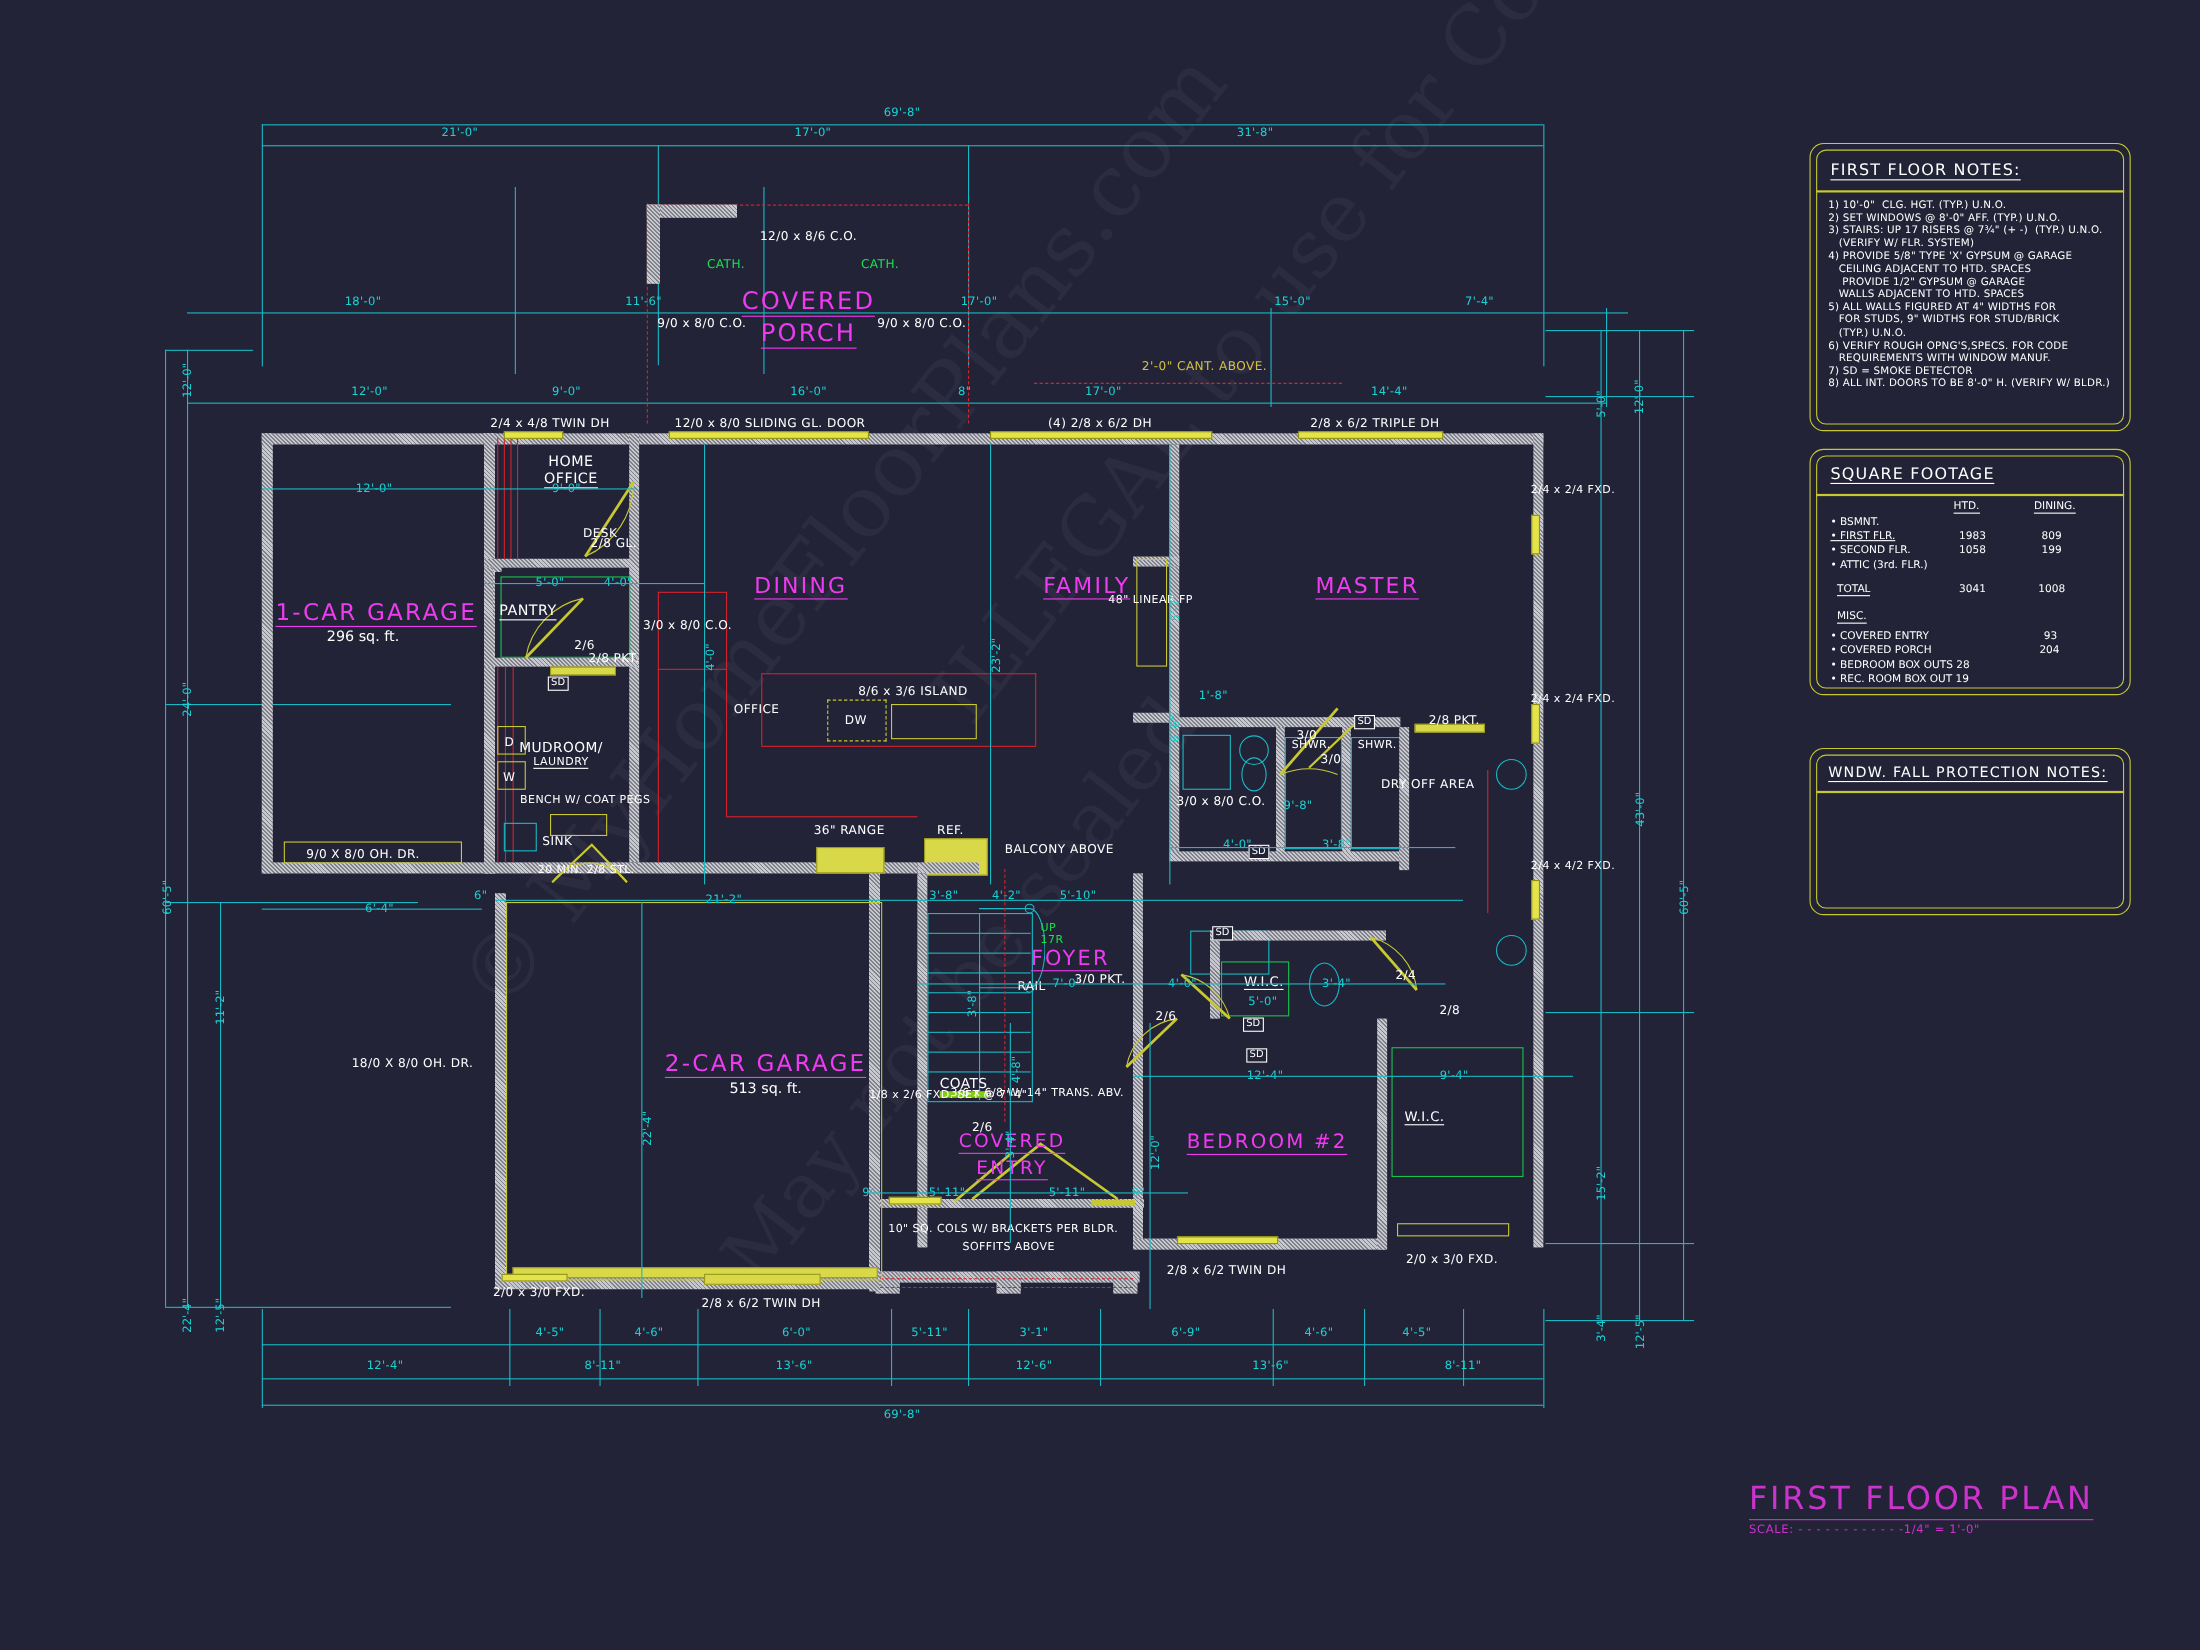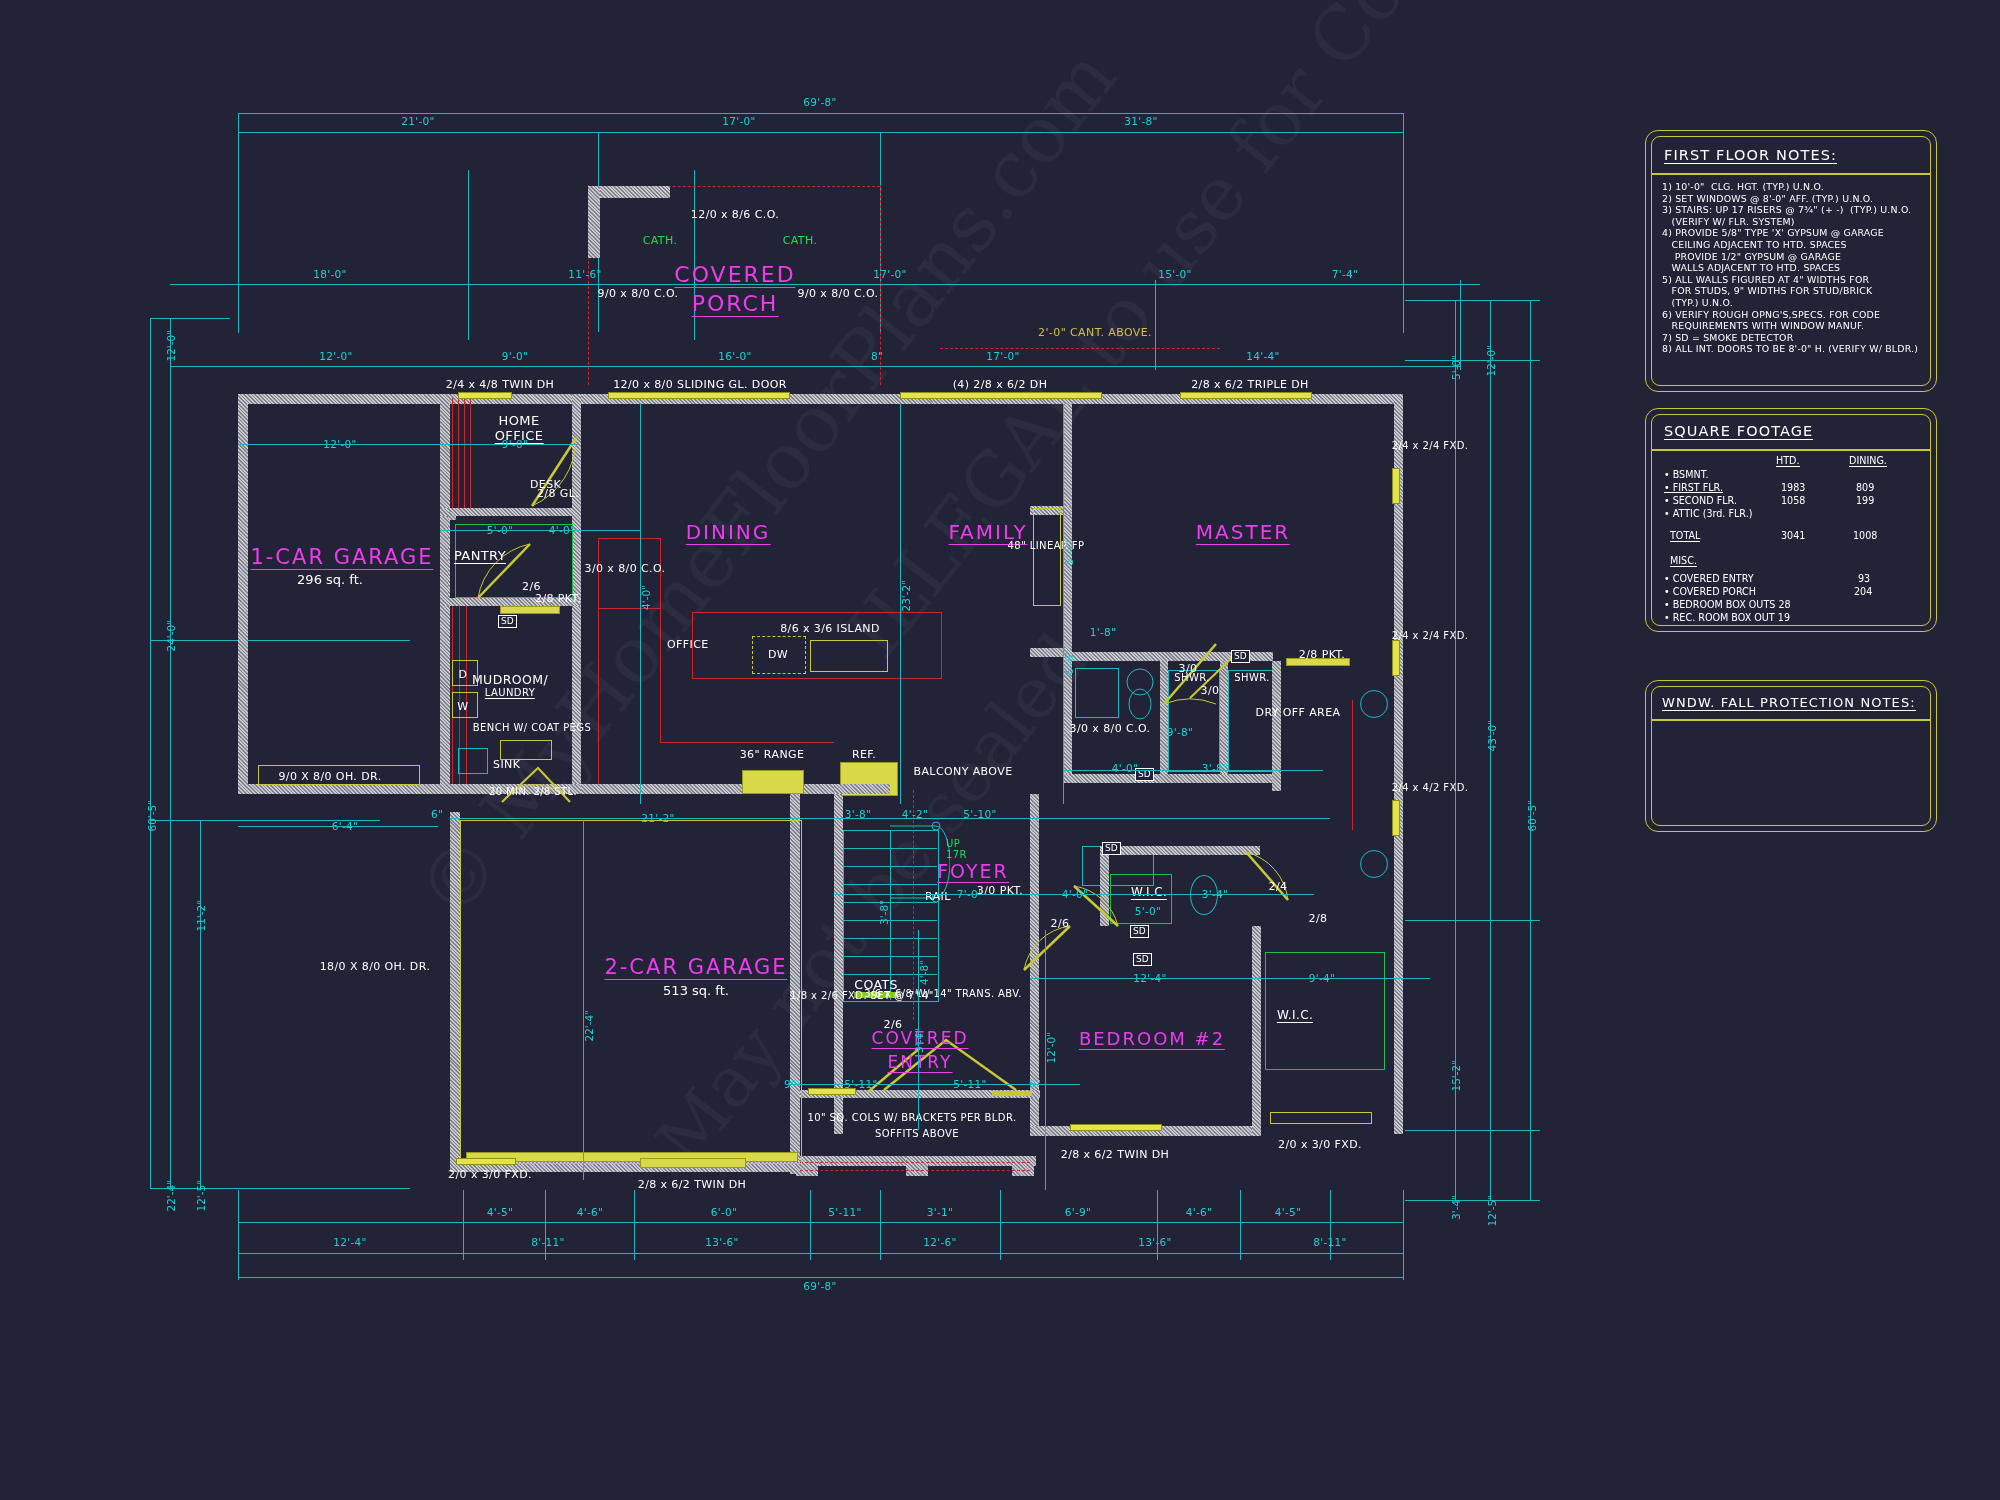--- a/index.html
+++ b/index.html
@@ -534,14 +534,18 @@
     <div class="sf" style="left:18px;top:190px;">• BEDROOM BOX OUTS  28</div>
     <div class="sf" style="left:18px;top:203px;">• REC. ROOM BOX OUT   19</div>
   </div>
 
   <div class="panel" style="left:1645px;top:680px;width:290px;height:150px;">
     <div class="inner"></div>
     <h3 style="left:16px;top:14px;font-size:13px;">WNDW. FALL PROTECTION NOTES:</h3>
     <div class="hdrline" style="left:5px;top:38px;width:280px;"></div>
   </div>
 
+  <div id="title">
+    <div class="t1">FIRST FLOOR PLAN</div>
+    <div class="t2">SCALE: - - - - - - - - - - - -1/4" = 1'-0"</div>
+  </div>
 
 </div>
 
 </body></html>

